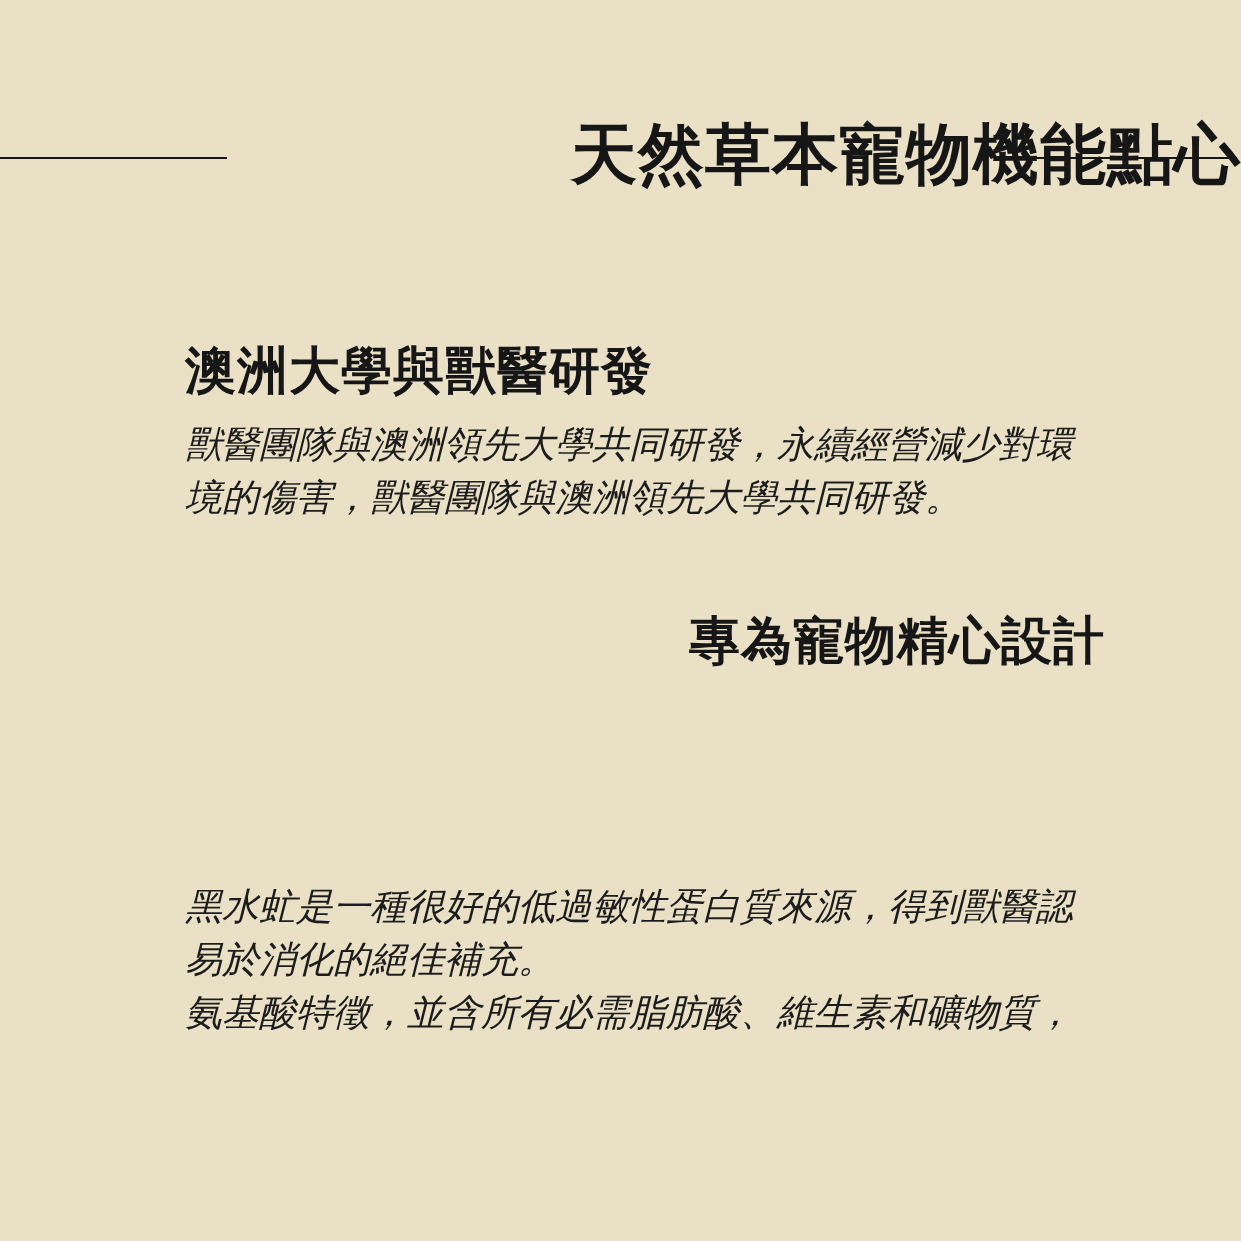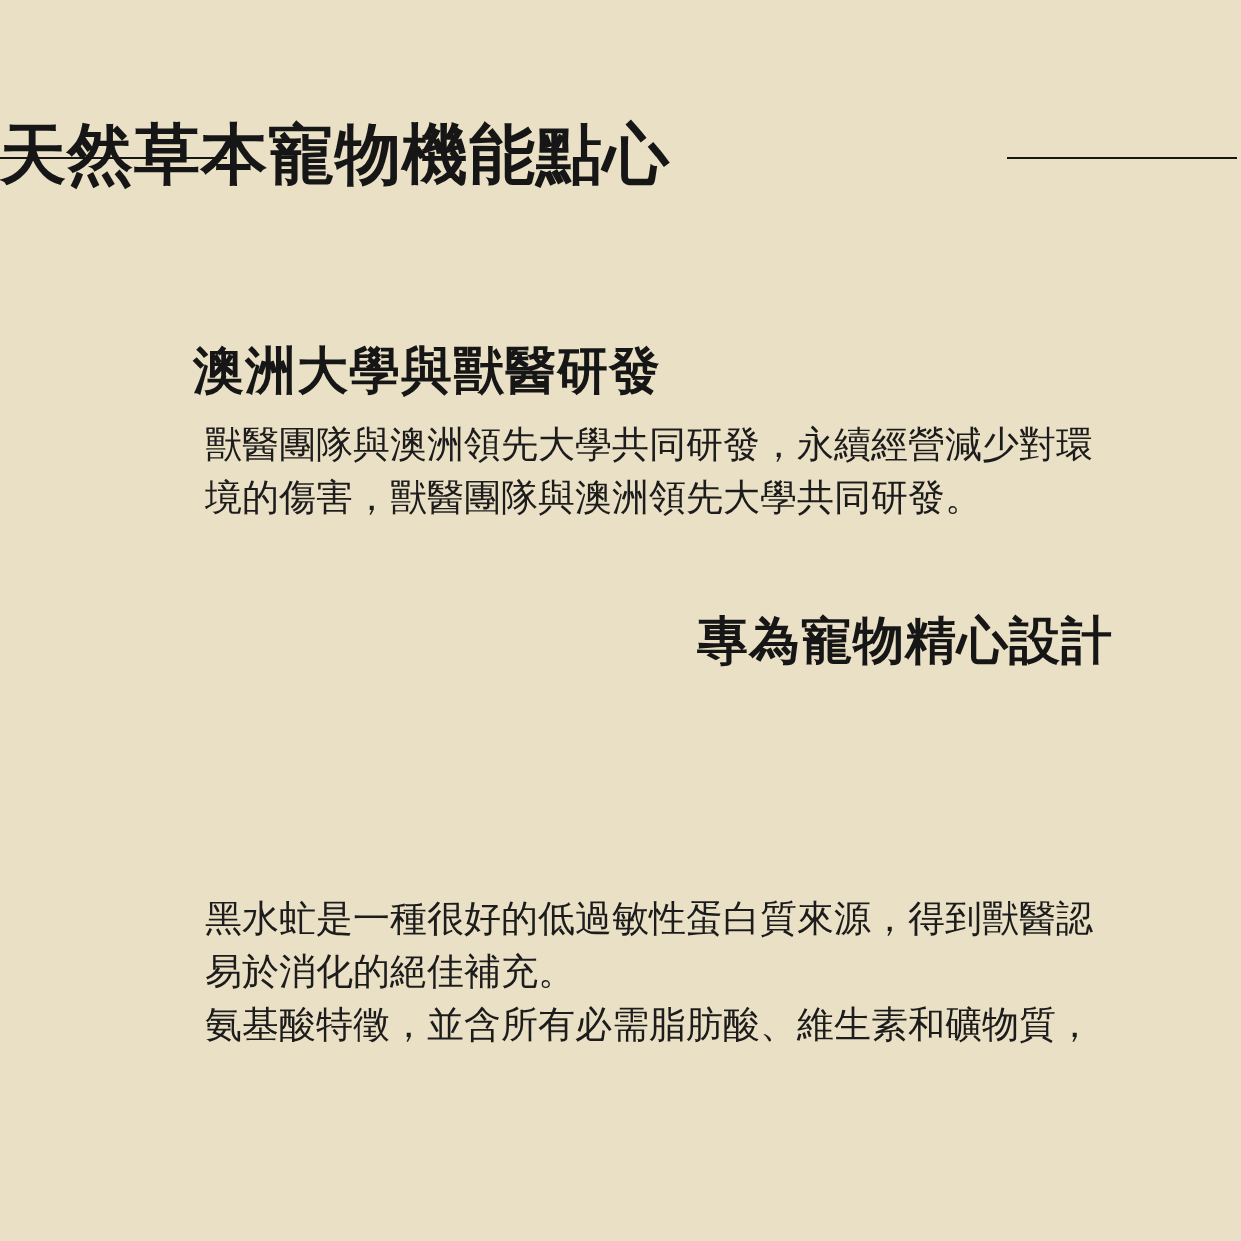--- a/index.html
+++ b/index.html
@@ -23,47 +23,48 @@
   }
   .rule-left  { left: 0;     width: 227px; }
   .rule-right { left: 1007px; width: 230px; }
 
   .page-title {
     position: absolute;
     top: 114px;
     left: 0;
     width: 100%;
     margin: 0;
-    text-align: left;
+    text-align: right;
     font-size: 66px;
     line-height: 80px;
     font-weight: 700;
     letter-spacing: 1px;
     white-space: nowrap;
   }
 
   .section {
     position: absolute;
-    left: 193px;
+    left: 185px;
     width: 920px;
   }
   .section-1 { top: 340px; }
   .section-2 { top: 610px; text-align: right; }
   .section-3 { top: 880px; }
 
   .section-heading {
     margin: 0 0 16px 0;
     font-size: 51px;
     line-height: 62px;
     font-weight: 700;
     letter-spacing: 1px;
     white-space: nowrap;
   }
   .section-body {
-    margin: 12px;
+    margin: 0;
+    font-style: italic;
   }
   .body-line {
     font-size: 37px;
     line-height: 53px;
     font-weight: 400;
     letter-spacing: 0;
     white-space: nowrap;
     color: #1C1C1C;
   }
 </style>

